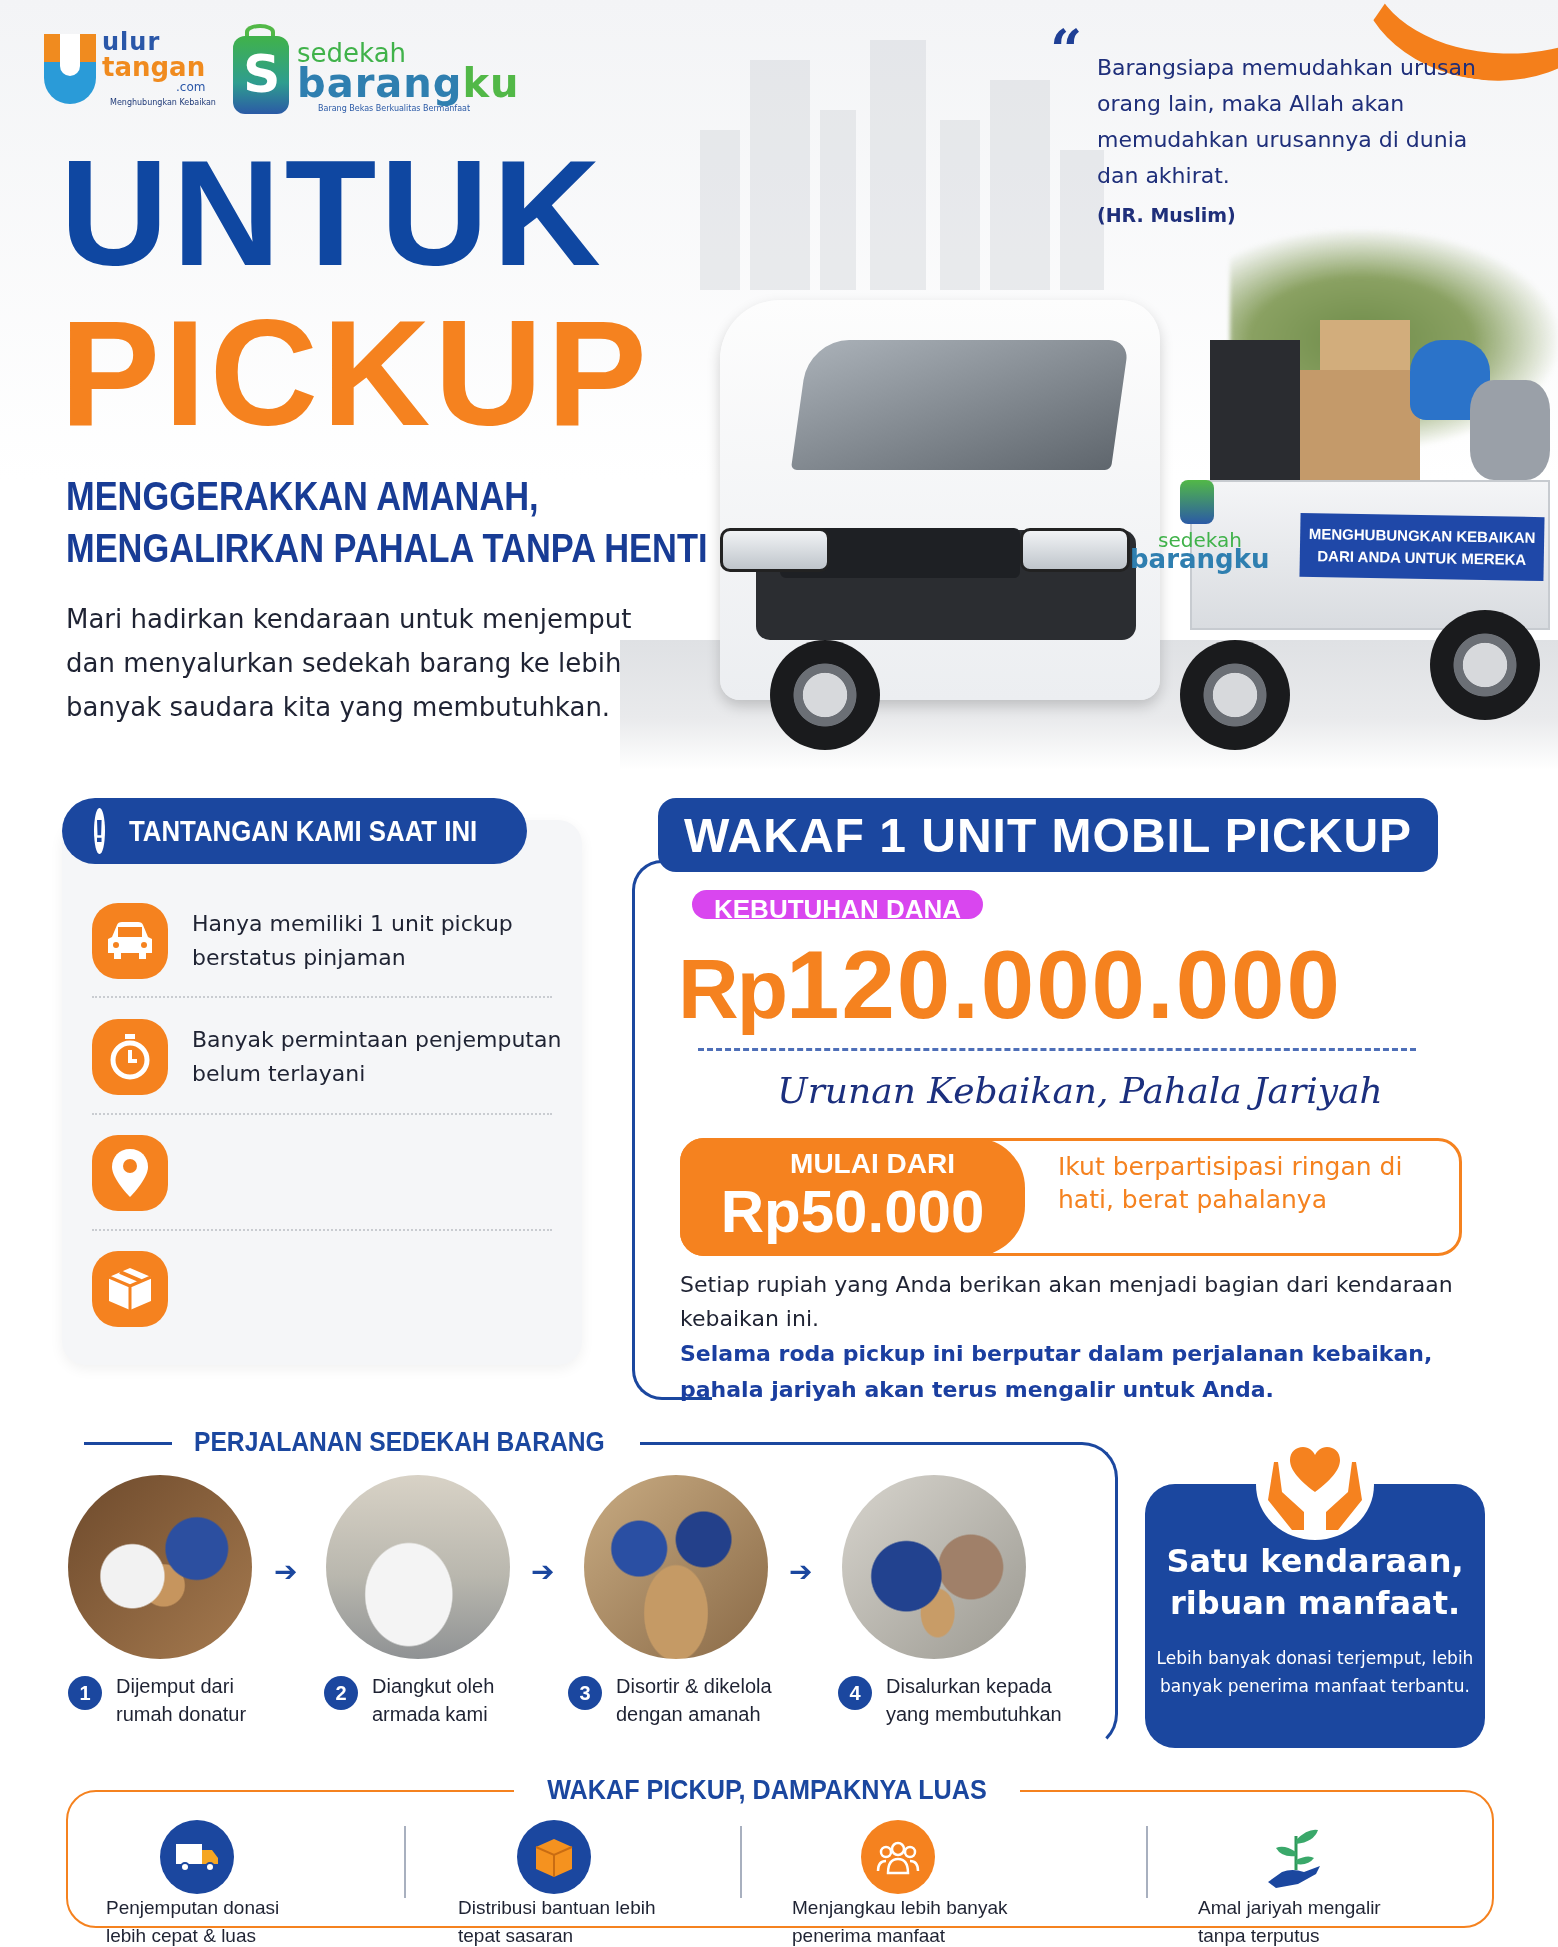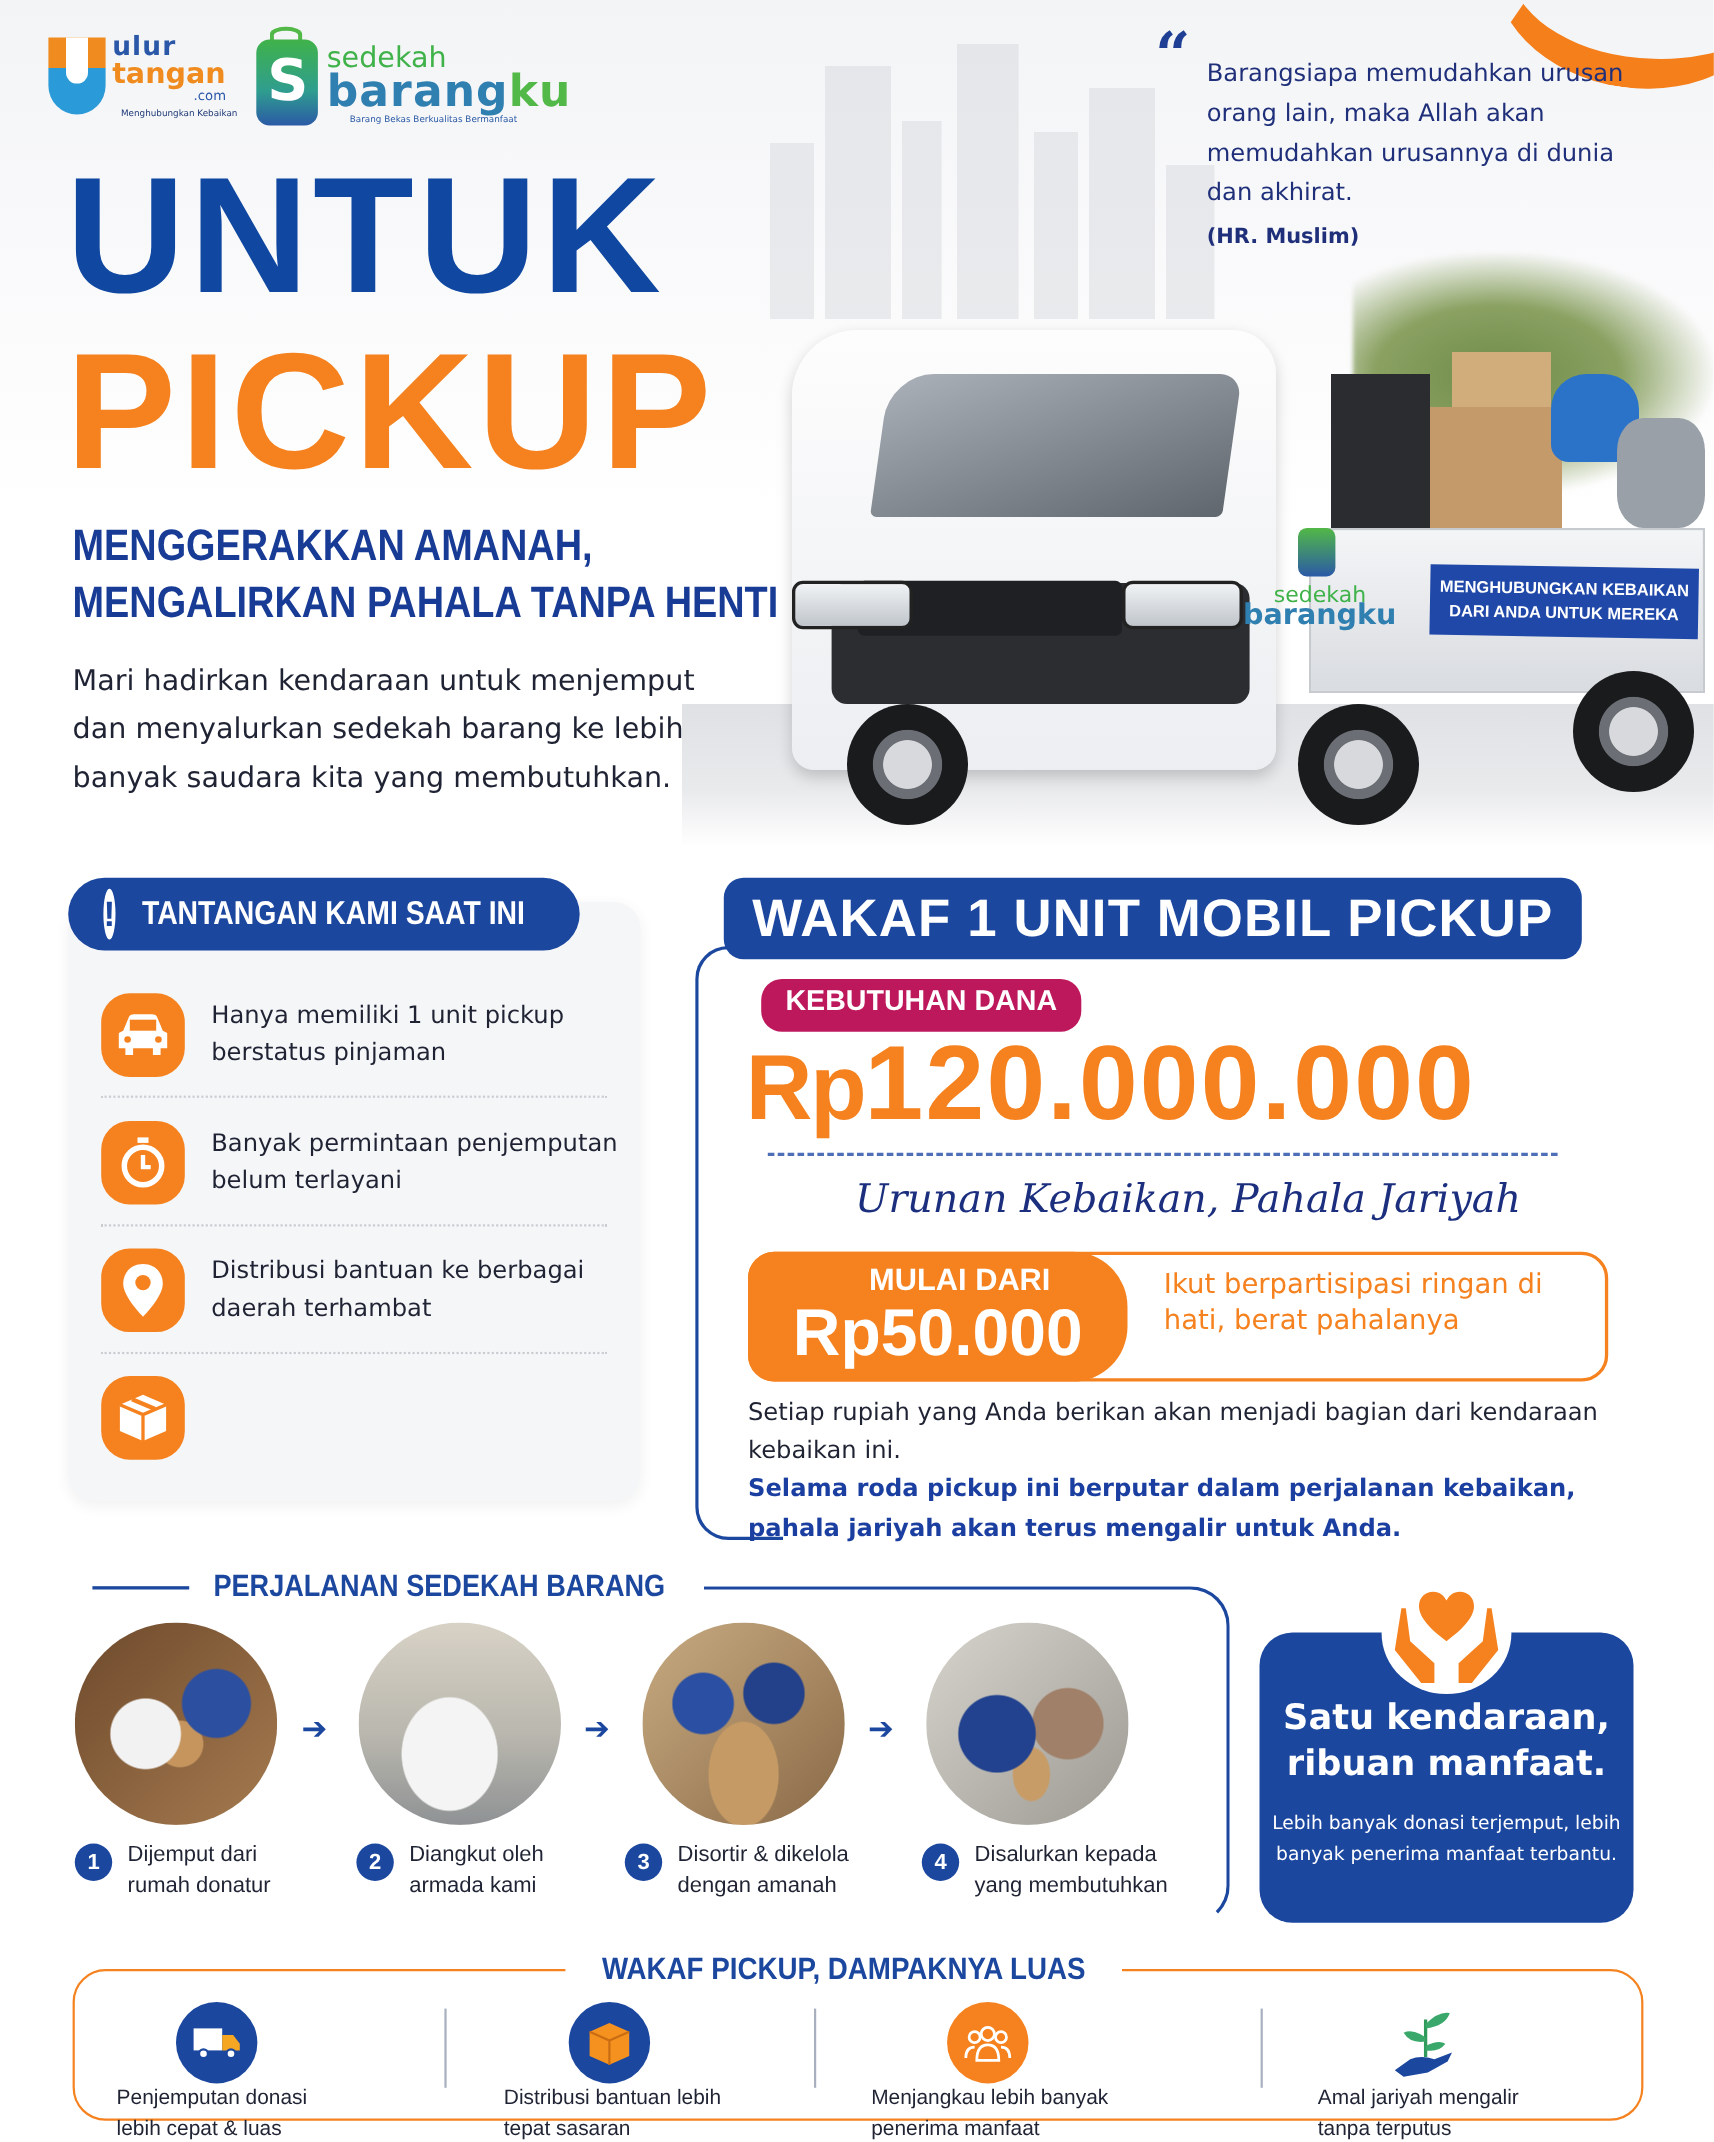--- a/index.html
+++ b/index.html
@@ -186,22 +186,22 @@
     background: #ffffff; border-radius: 30px 30px 0 0;
   }
   .wu-title {
     left: 658px; top: 798px; width: 780px; height: 74px;
     background: #1b479f; border-radius: 18px;
     color: #fff; font: bold 48px "Liberation Sans", sans-serif;
     display: flex; align-items: center; justify-content: center;
     letter-spacing: 1px;
   }
   .wu-need {
-    left: 692px; top: 890px; height: 48px; padding: 0 22px;
-    background: #be185d; border-radius: 19px;
+    left: 692px; top: 890px; height: 29px; padding: 0 22px;
+    background: #d946ef; border-radius: 19px;
     color: #fff; font: bold 26px "Liberation Sans", sans-serif; line-height: 38px;
   }
   .wu-amount {
     left: 678px; top: 930px;
     font: bold 96px "Liberation Sans", sans-serif; color: #f5821f; letter-spacing: 2px;
   }
   .wu-amount .rp { font-size: 84px; letter-spacing: -2px; }
   .wu-dash { left: 698px; top: 1048px; width: 718px; height: 0; border-top: 3px dashed #4e6fb8; }
   .wu-script {
     left: 640px; top: 1070px; width: 880px; text-align: center;
@@ -389,21 +389,20 @@
 </div>
 <div class="abs ch-sep" style="top:1113px"></div>
 
 <div class="abs ch-item" style="top:1128px">
   <div class="ic">
     <svg width="40" height="52" viewBox="0 0 40 52">
         <path d="M20 2 C9 2 2 10 2 20 C2 32 20 50 20 50 C20 50 38 32 38 20 C38 10 31 2 20 2 Z" fill="#fff"></path>
         <circle cx="20" cy="19" r="7" fill="#f5821f"></circle>
       </svg>
   </div>
-  <div class="txt">Distribusi bantuan ke berbagai daerah terhambat</div>
 </div>
 <div class="abs ch-sep" style="top:1229px"></div>
 
 <div class="abs ch-item" style="top:1244px">
   <div class="ic">
     <svg width="50" height="50" viewBox="0 0 50 50">
         <path d="M25 4 L46 13 L46 37 L25 46 L4 37 L4 13 Z" fill="#fff"></path>
         <path d="M4 13 L25 22 L46 13 M25 22 L25 46" stroke="#f5821f" stroke-width="3" fill="none"></path>
         <path d="M15 8 L36 17" stroke="#f5821f" stroke-width="4"></path>
       </svg>

